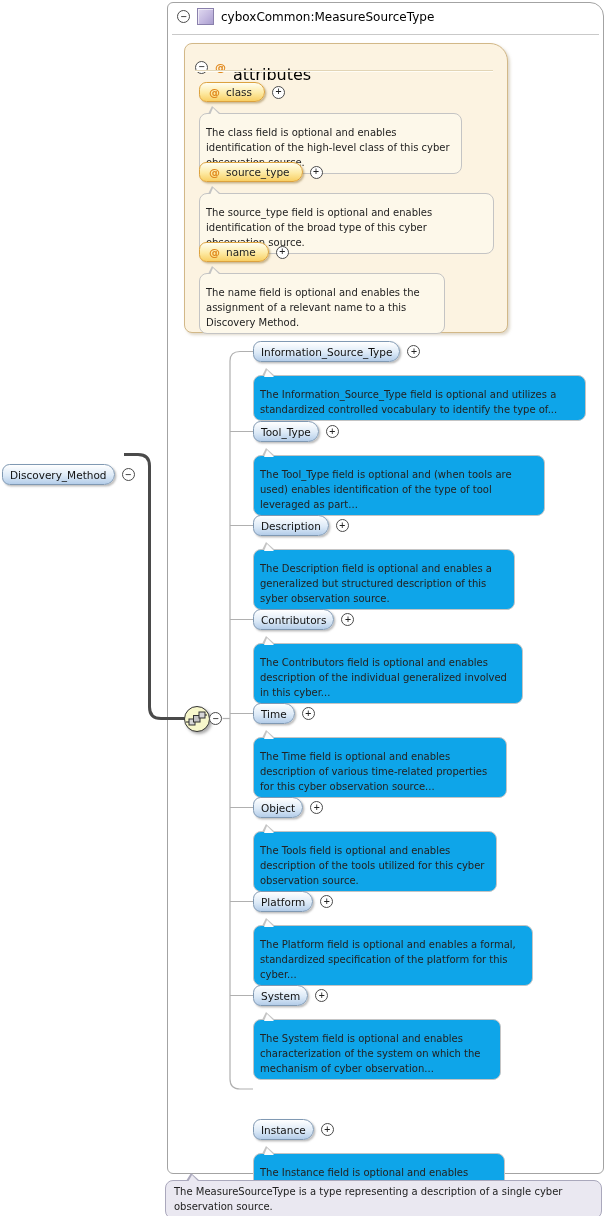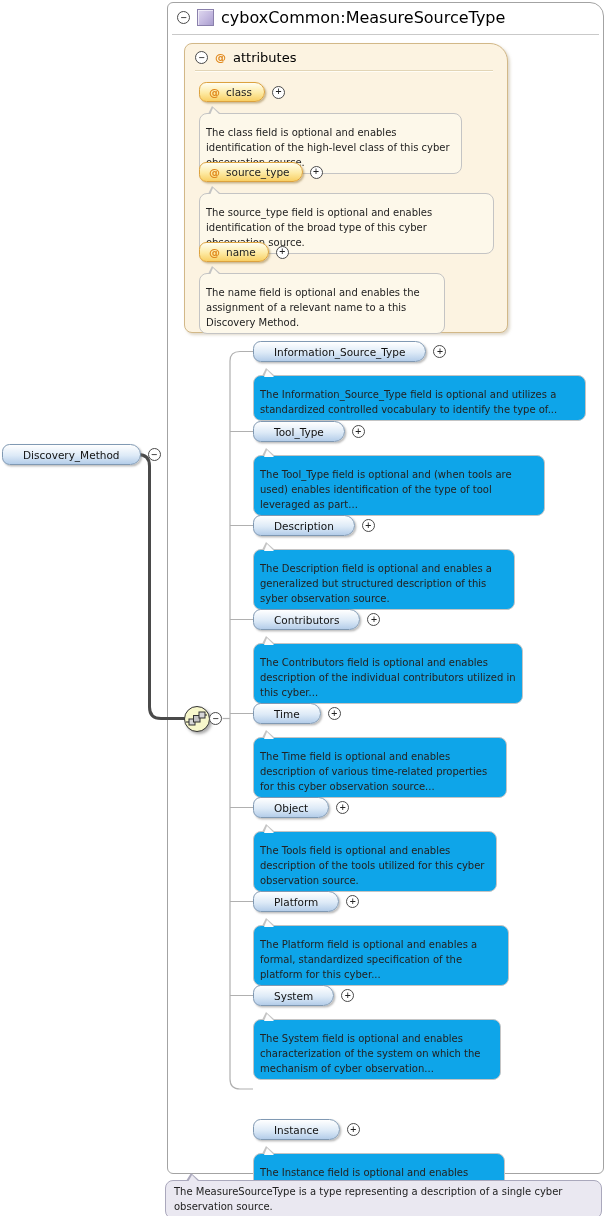--- a/index.html
+++ b/index.html
@@ -11,21 +11,21 @@
   #canvas{position:absolute;inset:0;width:608px;height:1216px;}
   svg.connectors{position:absolute;left:0;top:0;z-index:1;pointer-events:none;}
 
   
   .frame{
     position:absolute;left:167px;top:2px;width:435px;height:1170px;
     background:#ffffff;border:1px solid #a3a3a3;border-radius:6px 14px 6px 6px;
     z-index:0;
   }
   .frame-header{position:absolute;left:9px;top:5px;display:flex;align-items:center;gap:7px;}
-  .frame-title{font-size:16px;color:#000;}
+  .frame-title{font-size:12px;color:#000;}
   .type-square{
     width:15px;height:15px;border:1px solid #8a80ac;
     background:linear-gradient(135deg,#e0d9f0 0%,#c4b9e0 55%,#a99dce 100%);
     box-shadow:inset 1px 1px 0 rgba(255,255,255,.6);
   }
   .frame-divider{position:absolute;left:4px;right:4px;top:31px;border-top:1px solid #c9c9c9;}
 
   
   .circ{
     width:13px;height:13px;border:1px solid #4a4a4a;border-radius:50%;
@@ -35,21 +35,21 @@
   }
 
   
   .attrs-box{
     position:absolute;left:16px;top:40px;width:322px;height:288px;
     background:#fcf3e1;border:1px solid #d2b888;border-radius:8px 18px 8px 8px;
     box-shadow:2px 2px 3px rgba(160,140,100,.35);
   }
   .attrs-header{position:absolute;left:10px;top:6px;display:flex;align-items:center;gap:7px;}
   .at-sign{color:#e0881c;font-weight:bold;font-size:11px;}
-  .attrs-label{font-size:13px;color:#000;}
+  .attrs-label{font-size:16px;color:#000;margin-top:15px;}
   .attrs-divider{position:absolute;left:10px;right:14px;top:26px;border-top:1px solid #e2d5b6;border-bottom:1px solid #fffdf6;}
 
   .attr-row{position:absolute;left:14px;display:flex;align-items:center;gap:7px;}
   .attr-badge{
     height:20px;display:inline-flex;align-items:center;gap:6px;padding:0 12px 0 9px;
     background:linear-gradient(#fffef2 0%,#fdeaa4 55%,#f8cf64 100%);
     border:1px solid #dca23e;border-radius:8px 11px 11px 8px;
     box-shadow:1.5px 1.5px 2px rgba(150,120,60,.5);
     font-size:10.5px;color:#222;box-sizing:border-box;
   }
@@ -70,21 +70,21 @@
     border-bottom:7px solid #fdfdfd;
   }
   .attr-tip{background:#fdf8ea;}
   .attr-tip::after{border-bottom-color:#fdf8ea;}
   .el-tip{background:#0ea5e9;}
 
   
   .el-row{position:absolute;z-index:2;}
   .badge-line{display:flex;align-items:center;gap:7px;}
   .el-badge{
-    height:21px;display:inline-flex;align-items:center;padding:0 20px;
+    height:21px;display:inline-flex;align-items:center;padding:0 7px;
     background:linear-gradient(#ffffff 0%,#ddeaf7 55%,#b4cde9 100%);
     border:1px solid #8099b3;border-radius:8px 11px 11px 8px;
     box-shadow:1.5px 1.5px 2px rgba(110,110,110,.45);
     font-size:10.5px;color:#111;box-sizing:border-box;white-space:nowrap;
   }
 
   
   .seq-icon{
     position:absolute;left:184px;top:706px;width:26px;height:26px;z-index:2;
     background:#f7f7cb;border:1.5px solid #333;border-radius:50%;
@@ -159,21 +159,21 @@
     </div>
   </div>
 
   <svg class="connectors" width="608" height="1216" viewBox="0 0 608 1216">
     <path d="M124,454.5 L138,454.5 Q149.5,454.5 149.5,466 L149.5,707 Q149.5,718.5 161,718.5 L186,718.5" fill="none" stroke="#4a4a4a" stroke-width="3"></path>
     <path d="M222.5,718.5 L230,718.5" fill="none" stroke="#b0b0b0" stroke-width="1.2"></path>
     <path d="M253,351.5 L240,351.5 Q230,351.5 230,361 L230,1079 Q230,1089 240,1089 L253,1089" fill="none" stroke="#b0b0b0" stroke-width="1.2"></path>
     <path d="M230,431.5 L253,431.5 M230,525.5 L253,525.5 M230,619.5 L253,619.5 M230,713.5 L253,713.5 M230,807.5 L253,807.5 M230,901.5 L253,901.5 M230,995.5 L253,995.5" fill="none" stroke="#b0b0b0" stroke-width="1.2"></path>
   </svg>
 
-  <div class="el-row" style="left:2px;top:444px">
+  <div class="el-row" style="left:2px;top:464px">
     <div class="badge-line">
       <span class="el-badge">Discovery_Method</span>
       <span class="circ">−</span>
     </div>
   </div>
 
   <div class="seq-icon">
     <svg width="23" height="23" viewBox="0 0 23 23">
       <line x1="1" y1="15" x2="5" y2="15" stroke="#444" stroke-width="1.2"></line>
       <line x1="18" y1="8" x2="22" y2="8" stroke="#444" stroke-width="1.2"></line>
@@ -207,21 +207,21 @@
       <span class="circ">+</span>
     </div>
     <div class="tip el-tip" style="left:0;top:34px;width:262px">The Description field is optional and enables a generalized but structured description of this syber observation source.</div>
   </div>
 
   <div class="el-row" style="left:253px;top:609px">
     <div class="badge-line">
       <span class="el-badge">Contributors</span>
       <span class="circ">+</span>
     </div>
-    <div class="tip el-tip" style="left:0;top:34px;width:270px">The Contributors field is optional and enables description of the individual contributors utilized in this cyber...</div>
+    <div class="tip el-tip" style="left:0;top:34px;width:270px">The Contributors field is optional and enables description of the individual generalized involved in this cyber...</div>
   </div>
 
   <div class="el-row" style="left:253px;top:703px">
     <div class="badge-line">
       <span class="el-badge">Time</span>
       <span class="circ">+</span>
     </div>
     <div class="tip el-tip" style="left:0;top:34px;width:254px">The Time field is optional and enables description of various time-related properties for this cyber observation source...</div>
   </div>
 
@@ -231,21 +231,21 @@
       <span class="circ">+</span>
     </div>
     <div class="tip el-tip" style="left:0;top:34px;width:244px">The Tools field is optional and enables description of the tools utilized for this cyber observation source.</div>
   </div>
 
   <div class="el-row" style="left:253px;top:891px">
     <div class="badge-line">
       <span class="el-badge">Platform</span>
       <span class="circ">+</span>
     </div>
-    <div class="tip el-tip" style="left:0;top:34px;width:256px">The Platform field is optional and enables a formal, standardized specification of the platform for this cyber...</div>
+    <div class="tip el-tip" style="left:0;top:34px;width:280px">The Platform field is optional and enables a formal, standardized specification of the platform for this cyber...</div>
   </div>
 
   <div class="el-row" style="left:253px;top:985px">
     <div class="badge-line">
       <span class="el-badge">System</span>
       <span class="circ">+</span>
     </div>
     <div class="tip el-tip" style="left:0;top:34px;width:248px">The System field is optional and enables characterization of the system on which the mechanism of cyber observation...</div>
   </div>
 

